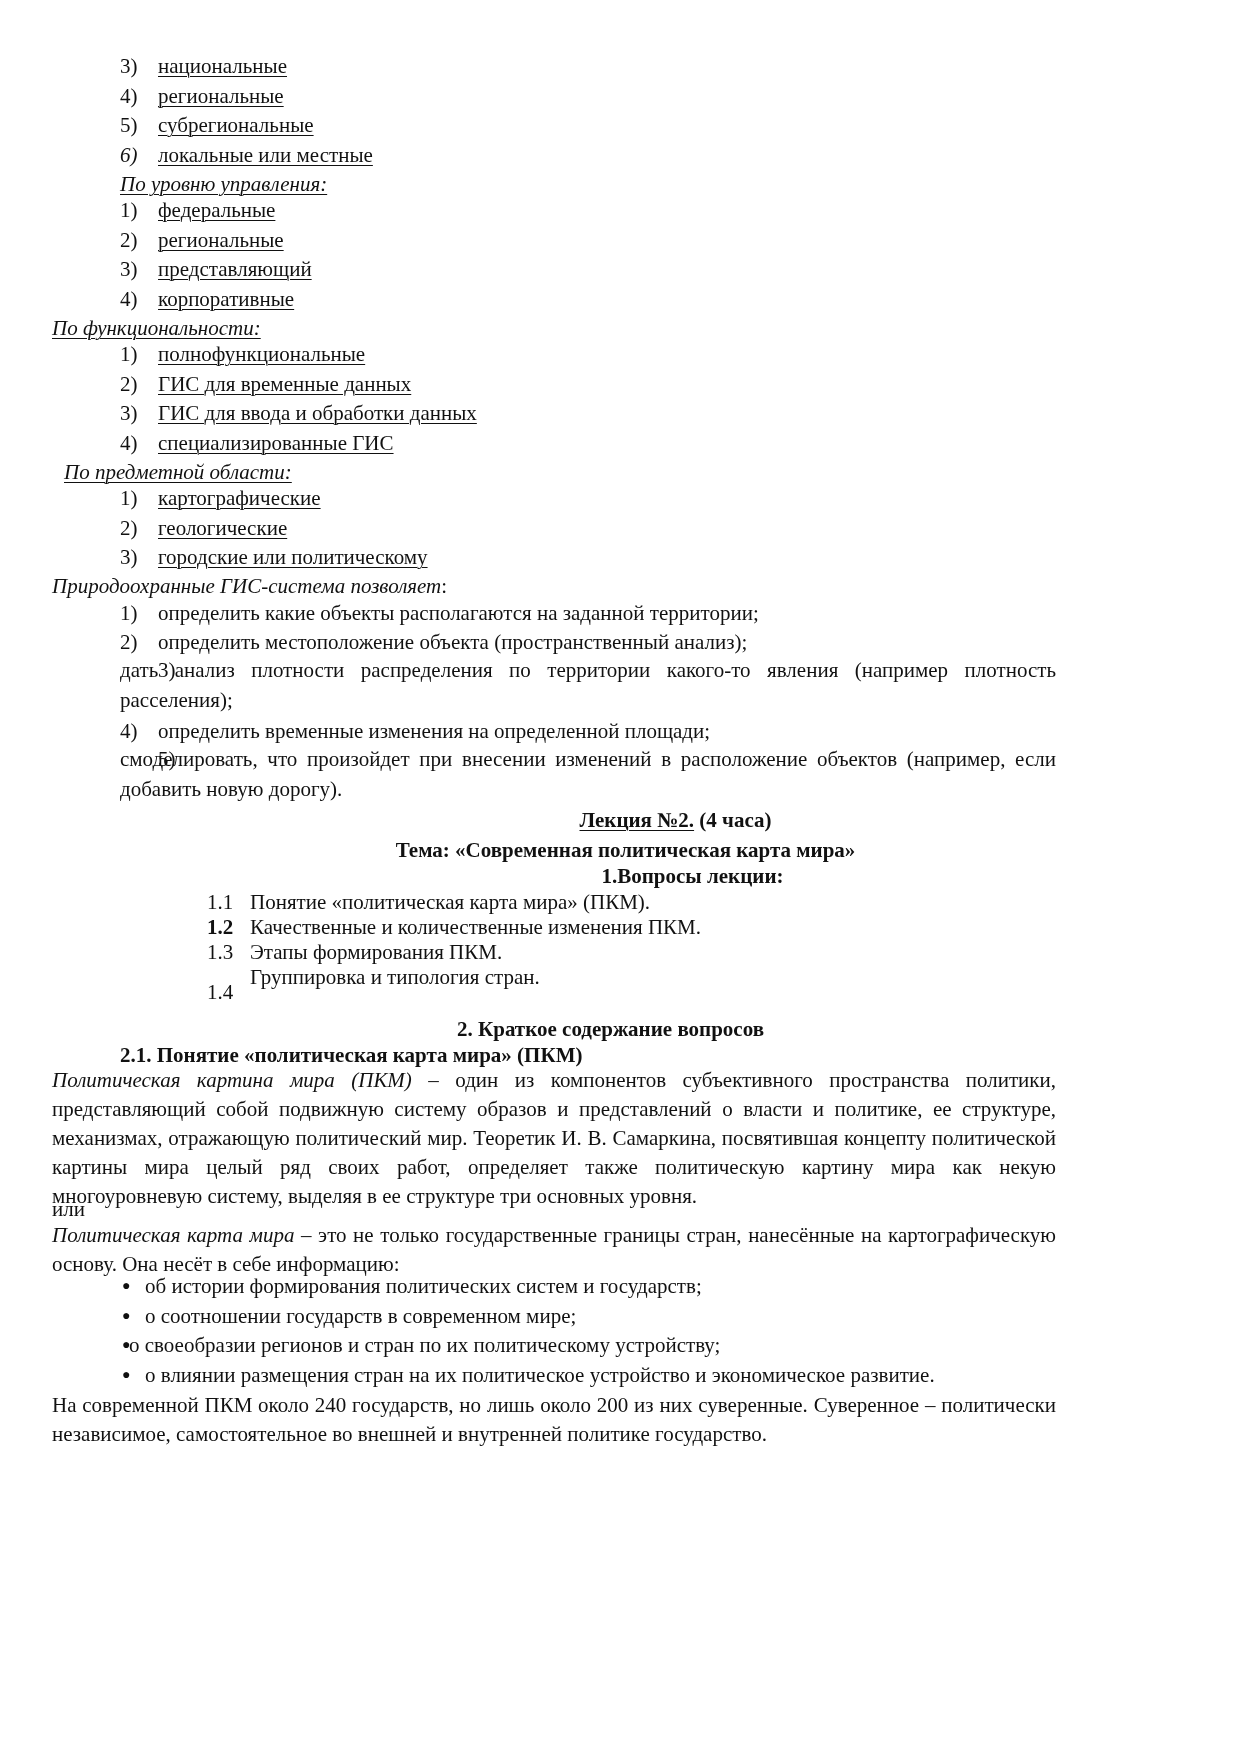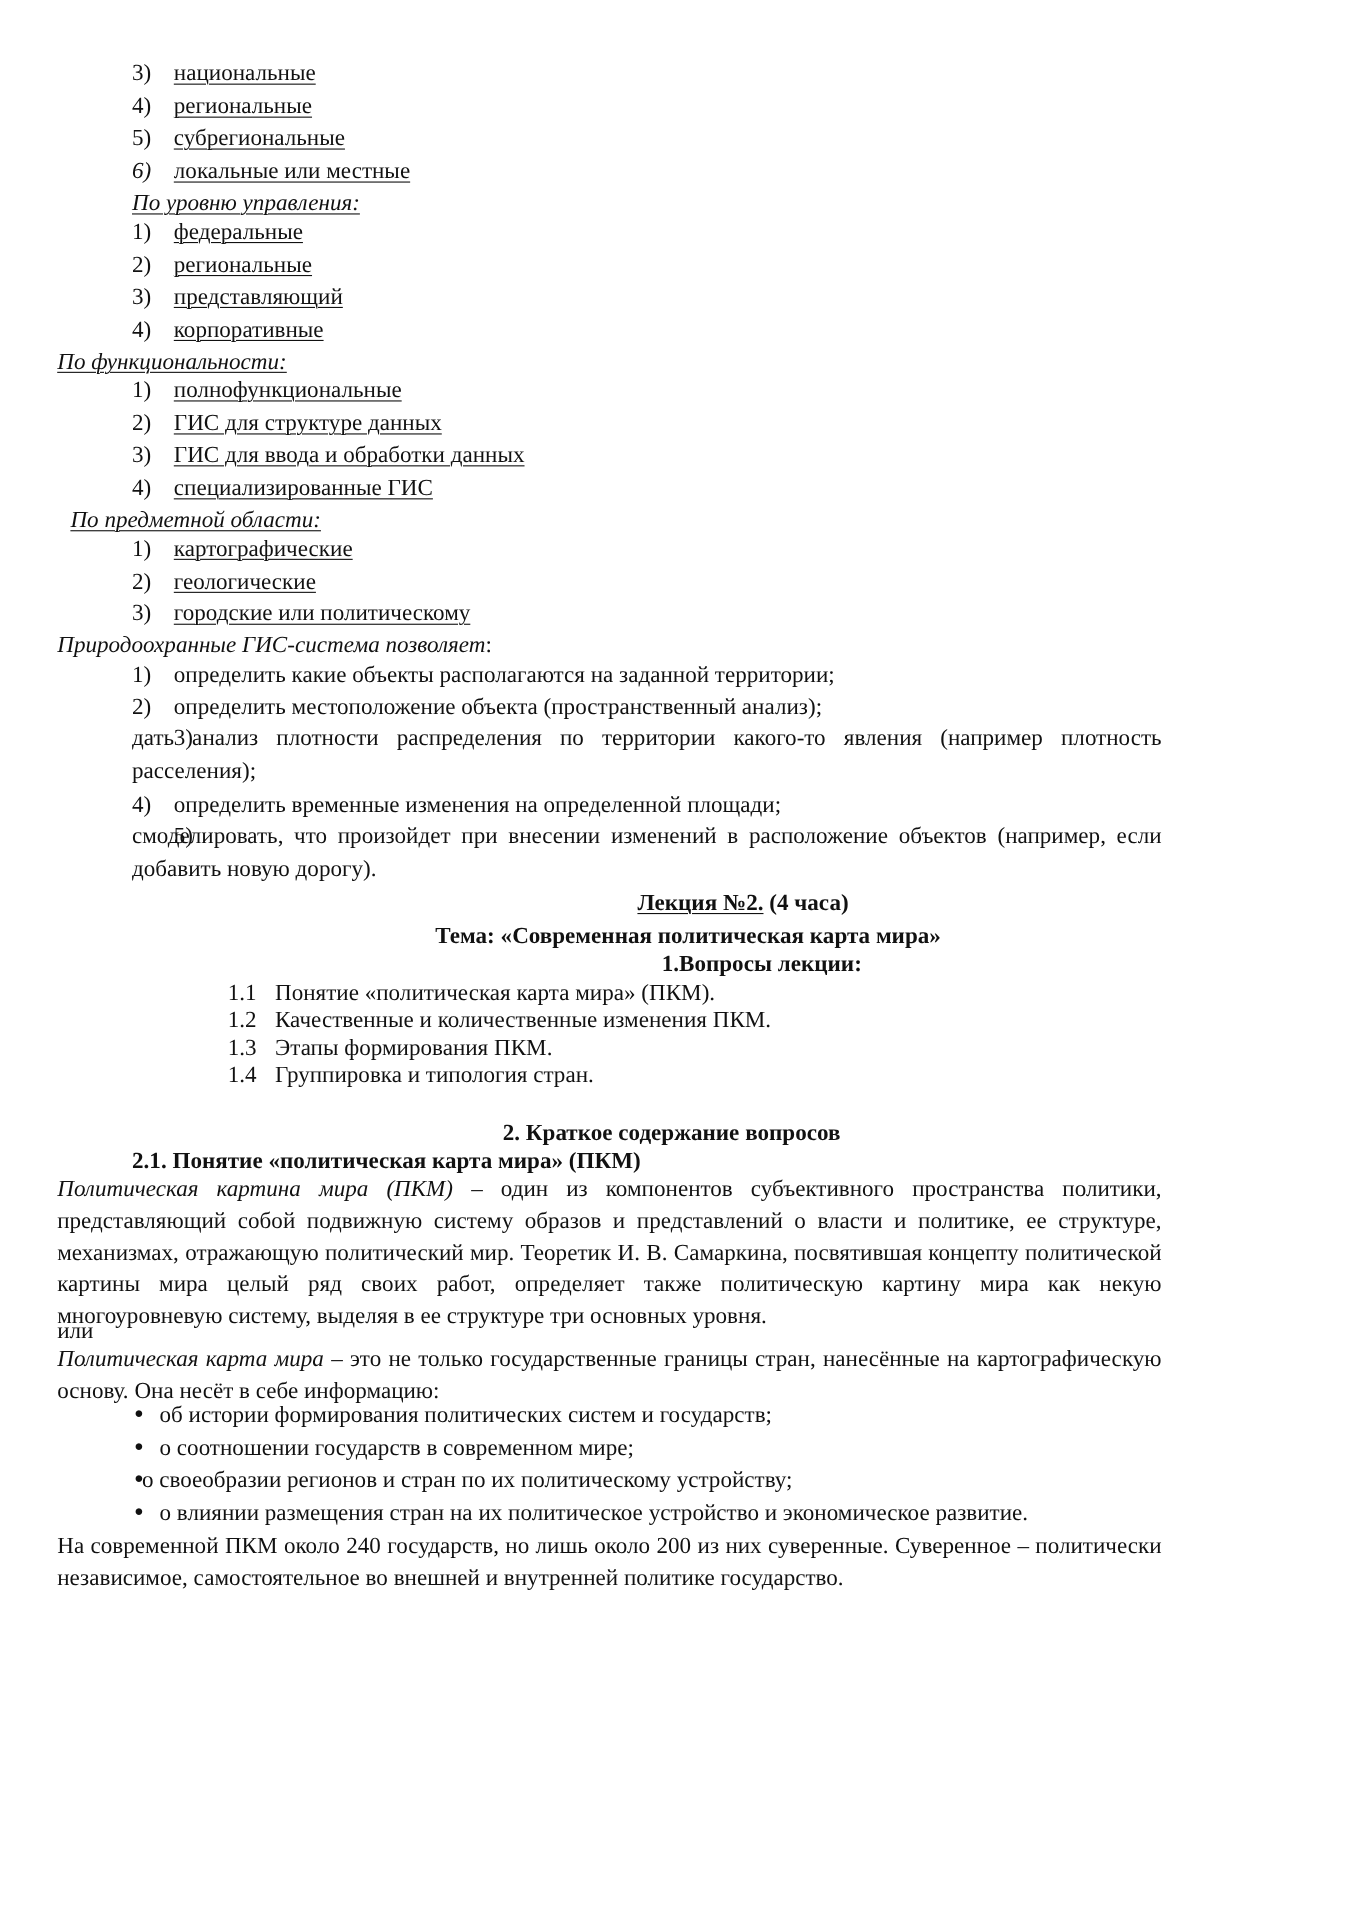--- a/index.html
+++ b/index.html
@@ -75,21 +75,21 @@
 <div>
   <div class="row" style="top:315px;">
     <span class="i u" style="position:absolute;left:52px;">По функциональности:</span>
   </div>
   <div class="row" style="top:341px;">
     <span class="num">1)</span>
     <span class="txt u">полнофункциональные</span>
   </div>
   <div class="row" style="top:371px;">
     <span class="num">2)</span>
-    <span class="txt u">ГИС для структуре данных</span>
+    <span class="txt u">ГИС для временные данных</span>
   </div>
   <div class="row" style="top:400px;">
     <span class="num">3)</span>
     <span class="txt u">ГИС для ввода и обработки данных</span>
   </div>
   <div class="row" style="top:430px;">
     <span class="num">4)</span>
     <span class="txt u">специализированные ГИС</span>
   </div>
 </div>
@@ -145,29 +145,29 @@
   <div class="center b" style="top:837px;padding-left:10px;width:1231px;">Тема: «Современная политическая карта мира»</div>
   <div class="center b" style="top:863px;padding-left:112px;width:1161px;">1.Вопросы лекции:</div>
 </div>
 
 <div>
   <div class="row" style="top:889px;">
     <span style="position:absolute;left:207px;">1.1</span>
     <span style="position:absolute;left:250px;">Понятие «политическая карта мира» (ПКМ).</span>
   </div>
   <div class="row" style="top:914px;">
-    <span style="position:absolute;left:207px;">1.2</span>
+    <span style="position:absolute;left:207px;font-weight:bold;">1.2</span>
     <span style="position:absolute;left:250px;">Качественные и количественные изменения ПКМ.</span>
   </div>
   <div class="row" style="top:939px;">
     <span style="position:absolute;left:207px;">1.3</span>
     <span style="position:absolute;left:250px;">Этапы формирования ПКМ.</span>
   </div>
   <div class="row" style="top:964px;">
-    <span style="position:absolute;left:207px;">1.4</span>
+    <span style="position:absolute;left:207px;margin-top:15px;">1.4</span>
     <span style="position:absolute;left:250px;">Группировка и типология стран.</span>
   </div>
 </div>
 
 <div>
   <div class="center b" style="top:1016px;padding-left:40px;width:1141px;">2. Краткое содержание вопросов</div>
   <div class="abs b" style="top:1042px;left:120px;">2.1. Понятие «политическая карта мира» (ПКМ)</div>
 
   <div class="para" style="top:1066px;">
     <span class="i">Политическая картина мира (ПКМ)</span><span> – один из компонентов субъективного пространства политики, представляющий собой подвижную систему образов и представлений о власти и политике, ее структуре, механизмах, отражающую политический мир. Теоретик И. В. Самаркина, посвятившая концепту политической картины мира целый ряд своих работ, определяет также политическую картину мира как некую многоуровневую систему, выделяя в ее структуре три основных уровня.</span>

